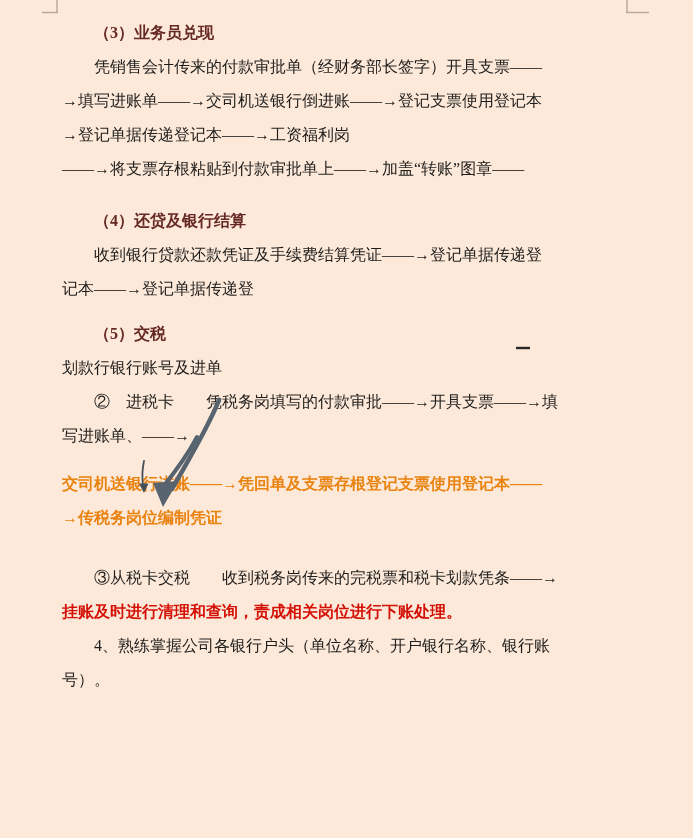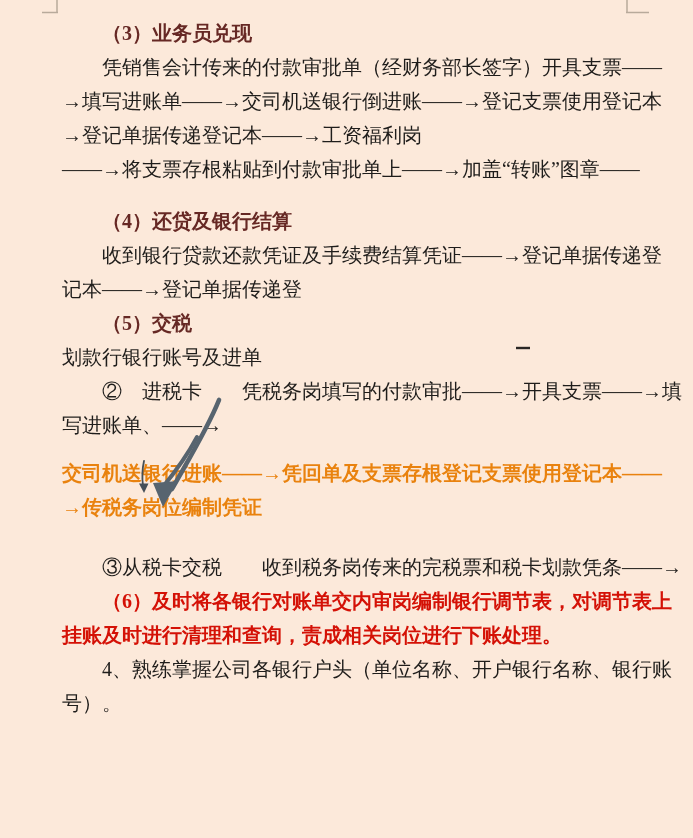--- a/index.html
+++ b/index.html
@@ -8,21 +8,21 @@
     width:693px;height:838px;
     background:var(--page_bg,#fce9da);
     overflow:hidden;
     font-family:"Liberation Serif","DejaVu Serif",serif;
   }
   #doc{
     position:absolute;left:62px;top:16px;width:580px;
   }
   .block{margin:0;}
   .line{
-    font-size:20px;
+    font-size:16px;
     line-height:34px;
     white-space:nowrap;
     color:var(--body,#1f1d1b);
   }
   .line.indent{text-indent:2em;}
   .heading .line{font-weight:bold;color:var(--heading,#662824);}
   .orange .line{font-weight:bold;color:var(--orange,#e9820e);}
   .red .line{font-weight:bold;color:var(--red,#d41106);}
   .overlay{
     position:absolute;left:0;top:0;width:693px;height:838px;
@@ -44,39 +44,38 @@
         <div class="line">→登记单据传递登记本——→工资福利岗</div>
         <div class="line">——→将支票存根粘贴到付款审批单上——→加盖“转账”图章——</div>
       </div>
       <div class="block heading" style="margin-top: 18px;">
         <div class="line indent">（4）还贷及银行结算</div>
       </div>
       <div class="block body">
         <div class="line indent">收到银行贷款还款凭证及手续费结算凭证——→登记单据传递登</div>
         <div class="line">记本——→登记单据传递登</div>
       </div>
-      <div class="block heading" style="margin-top: 0;">
+      <div class="block heading" style="margin-top: 11px;">
         <div class="line indent">（5）交税</div>
       </div>
       <div class="block body">
         <div class="line">划款行银行账号及进单</div>
       </div>
       <div class="block body">
         <div class="line indent">②　进税卡　　凭税务岗填写的付款审批——→开具支票——→填</div>
         <div class="line">写进账单、——→</div>
       </div>
       <div class="block orange" style="margin-top: 14px;">
         <div class="line">交司机送银行进账——→凭回单及支票存根登记支票使用登记本——</div>
         <div class="line">→传税务岗位编制凭证</div>
       </div>
       <div class="block body" style="margin-top: 26px;">
         <div class="line indent">③从税卡交税　　收到税务岗传来的完税票和税卡划款凭条——→</div>
       </div>
       <div class="block red">
-        <div class="line indent">（6）及时将各银行对账单交内审岗编制银行调节表，对调节表上</div>
         <div class="line">挂账及时进行清理和查询，责成相关岗位进行下账处理。</div>
       </div>
       <div class="block body">
         <div class="line indent">4、熟练掌握公司各银行户头（单位名称、开户银行名称、银行账</div>
         <div class="line">号）。</div>
       </div>
     </div>
 
   <svg class="overlay" width="693" height="838" viewBox="0 0 693 838" xmlns="http://www.w3.org/2000/svg">
 

